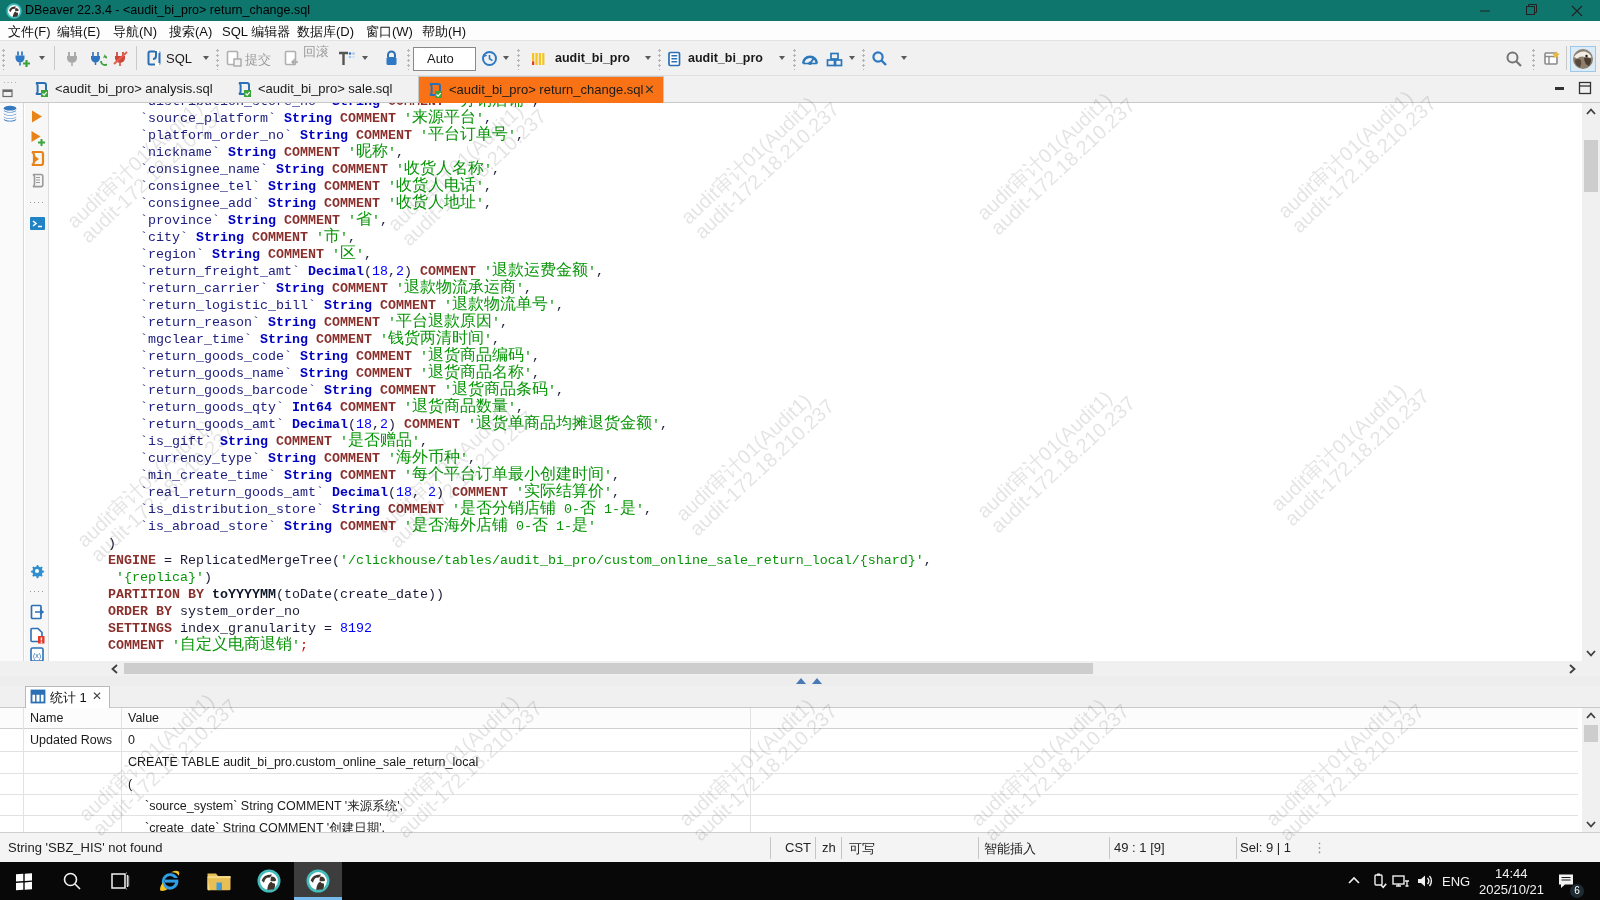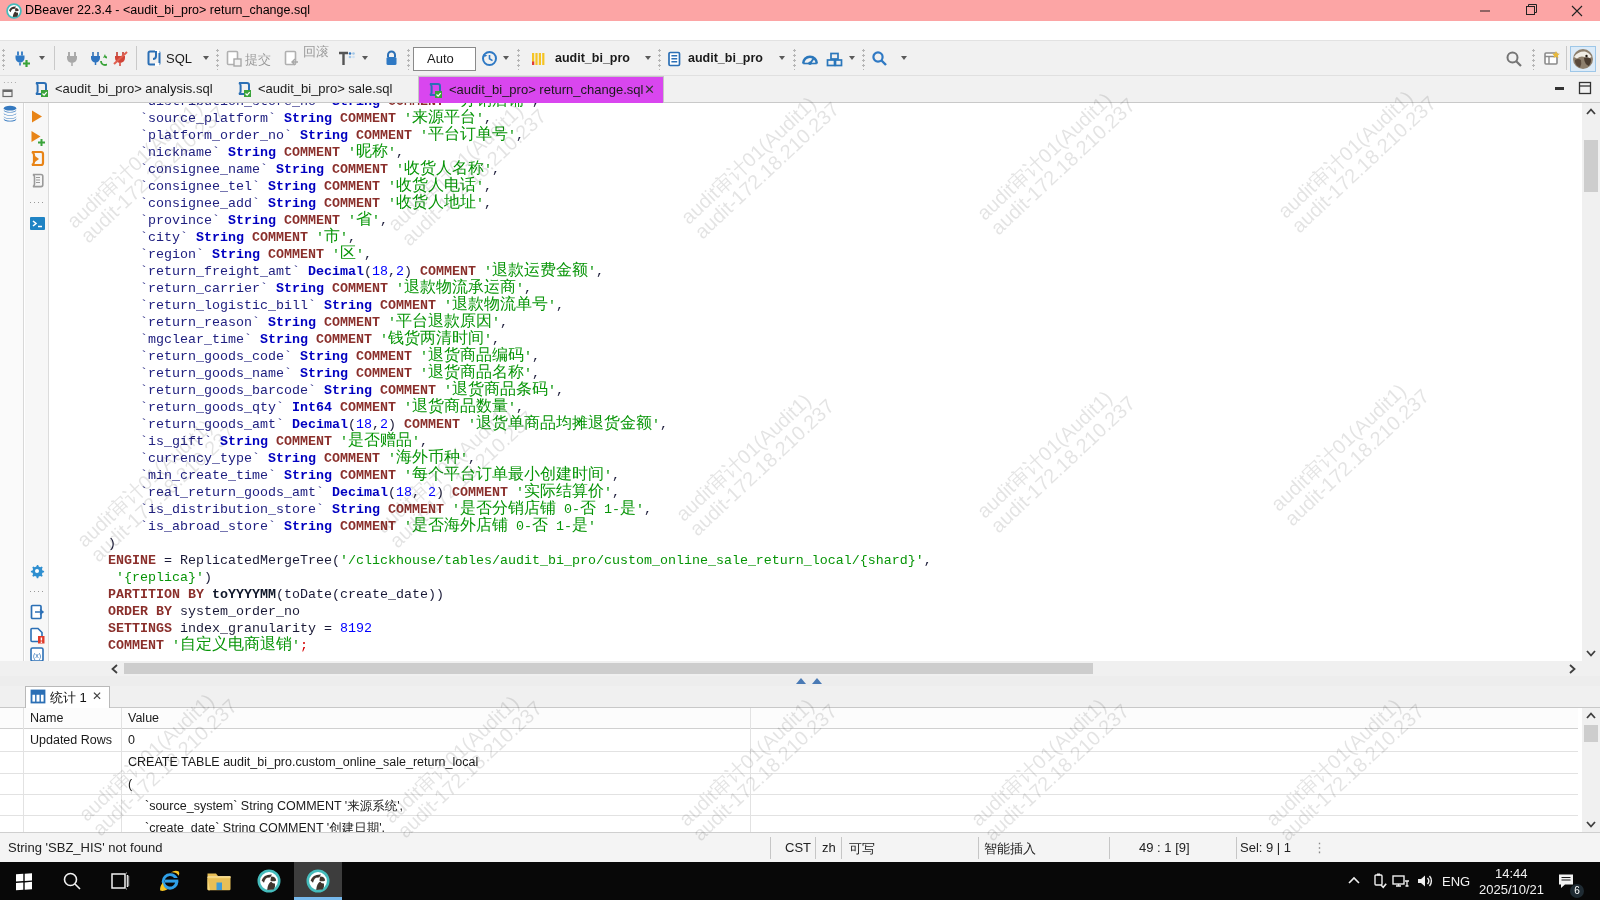--- a/index.html
+++ b/index.html
@@ -1,21 +1,21 @@
 <!DOCTYPE html>
 <html><head><meta charset="utf-8">
 <style>
 * { margin:0; padding:0; box-sizing:border-box; }
 html,body { width:1600px; height:900px; overflow:hidden; font-family:"Liberation Sans",sans-serif; }
 #app { position:relative; width:1600px; height:900px; background:#fff; }
 .abs { position:absolute; }
 svg { display:block; }
 
 
-#title { left:0; top:0; width:1600px; height:21px; background:#fca5a5; }
+#title { left:0; top:0; width:1600px; height:21px; background:#0f766e; }
 #title .txt { position:absolute; left:25px; top:3px; font-size:12.5px; color:#000; }
 #title .ico { position:absolute; left:6px; top:3px; }
 .winbtn { position:absolute; top:0; }
 
 
 #menu { left:0; top:21px; width:1600px; height:19px; background:#fdfdfd; font-size:13px; color:#111; }
 #menu span { position:absolute; top:2px; }
 
 
 #toolbar { left:0; top:40px; width:1600px; height:36px; background:#f1f1f1; border-top:1px solid #e2e2e2; border-bottom:1px solid #e0e0e0; }
@@ -24,21 +24,21 @@
 .vsep { position:absolute; top:5px; height:24px; width:1px; background:#c9c9c9; }
 .dsep { position:absolute; top:7px; height:22px; width:3px;
   background-image:radial-gradient(circle,#b5b5b5 1px,transparent 1.1px); background-size:3px 5px; }
 .tbtxt { position:absolute; font-size:13px; color:#1a1a1a; }
 .tbtxtb { position:absolute; font-size:12.5px; font-weight:bold; color:#1a1a1a; }
 .gray { color:#9a9a9a; }
 
 
 #tabbar { left:0; top:76px; width:1600px; height:27px; background:#f1f1f1; }
 .tab { position:absolute; top:0; height:27px; font-size:13px; color:#1a1a1a; }
-.tab.active { background:#d946ef; border:1px solid #c6c6c6; border-bottom:none; }
+.tab.active { background:#f97316; border:1px solid #c6c6c6; border-bottom:none; }
 .tabicon { position:absolute; left:8px; top:5px; }
 .tabtxt { position:absolute; left:30px; top:5px; white-space:nowrap; }
 
 
 #editor { left:0; top:103px; width:1600px; height:558px; background:#fff; overflow:hidden; }
 #navstrip { position:absolute; left:0; top:0; width:24px; height:558px; background:#fafafa; border-right:1px solid #d8d8d8; }
 #edstrip { position:absolute; left:25px; top:0; width:24px; height:558px; background:#f7f7f7; border-right:1px solid #dcdcdc; }
 .esi { position:absolute; left:4px; }
 #gutter { position:absolute; left:50px; top:-10px; width:49px; text-align:right;
   font-family:"Liberation Mono",monospace; font-size:13.3333px; line-height:17px; color:#7f7f7f; white-space:pre; }
@@ -104,20 +104,30 @@
           <path d="M20.5 6.5 v-2 h8 v8 h-2" fill="none" stroke="#222" stroke-width="1"></path>
         </svg>
       </span>
   <span class="winbtn" style="left:1554px">
         <svg width="46" height="22" viewBox="0 0 46 22">
           <path d="M18 6 L28 16 M28 6 L18 16" stroke="#222" stroke-width="1.1"></path>
         </svg>
       </span>
 </div>
 
+<div id="menu" class="abs">
+  <span style="left:8px">文件(F)</span>
+      <span style="left:57px">编辑(E)</span>
+      <span style="left:113px">导航(N)</span>
+  <span style="left:169px">搜索(A)</span>
+      <span style="left:222px">SQL 编辑器</span>
+      <span style="left:297px">数据库(D)</span>
+  <span style="left:366px">窗口(W)</span>
+      <span style="left:422px">帮助(H)</span>
+</div>
 
 <div id="toolbar" class="abs">
   <div class="dsep" style="left:2px"></div>
   <span class="tbi" style="left:12px;top:9px">
         <svg width="22" height="17" viewBox="0 0 22 17">
           <path d="M6 1.5 v4 M10 1.5 v4" stroke="#2f79c4" stroke-width="1.8" fill="none"></path>
 <path d="M3.5 5.5 h9 v2.5 a4.5 4.5 0 0 1 -4.5 4.5 a4.5 4.5 0 0 1 -4.5 -4.5 z" fill="#2f79c4"></path>
 <path d="M8 12.5 v3" stroke="#2f79c4" stroke-width="1.6"></path>
 <path d="M11 13.5 h7 M14.5 10 v7" stroke="#3aa33a" stroke-width="2.2"></path>
         </svg>
@@ -515,21 +525,21 @@
   <span style="left:8px">String 'SBZ_HIS' not found</span>
   <div class="ssep" style="left:770px"></div>
   <span style="left:785px">CST</span>
   <div class="ssep" style="left:815px"></div>
   <span style="left:822px">zh</span>
   <div class="ssep" style="left:841px"></div>
   <span style="left:849px">可写</span>
   <div class="ssep" style="left:978px"></div>
   <span style="left:984px">智能插入</span>
   <div class="ssep" style="left:1109px"></div>
-  <span style="left:1139px">49 : 1 [9]</span>
+  <span style="left:1114px">49 : 1 [9]</span>
   <div class="ssep" style="left:1236px"></div>
   <span style="left:1240px">Sel: 9 | 1</span>
   <span style="left:1313px;color:#8a8a8a">⋮</span>
 </div>
 
 <div id="taskbar" class="abs">
   <span class="tbicon" style="left:13px">
         <svg width="22" height="22" viewBox="0 0 22 22">
           <g transform="skewY(-4)">
             <rect x="3" y="4.5" width="7.3" height="7.3" fill="#fff"></rect>

